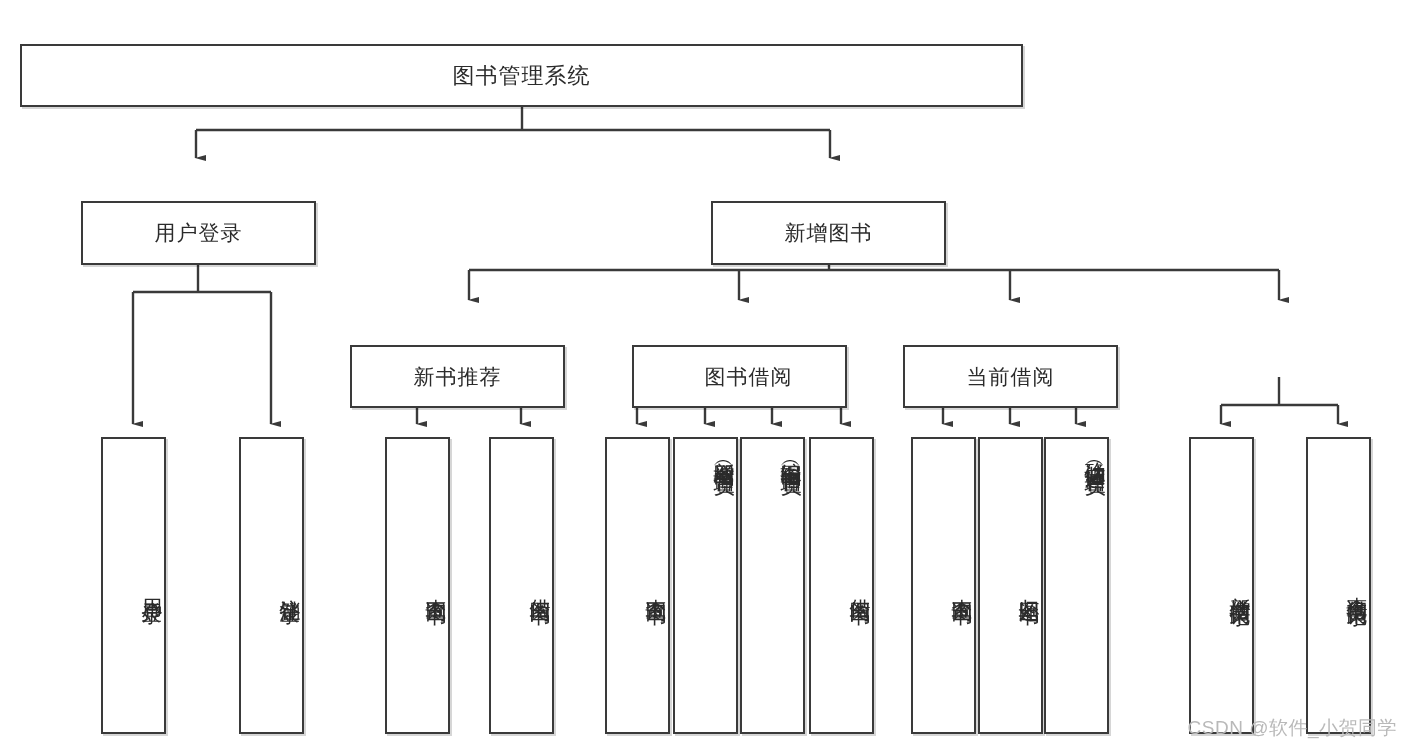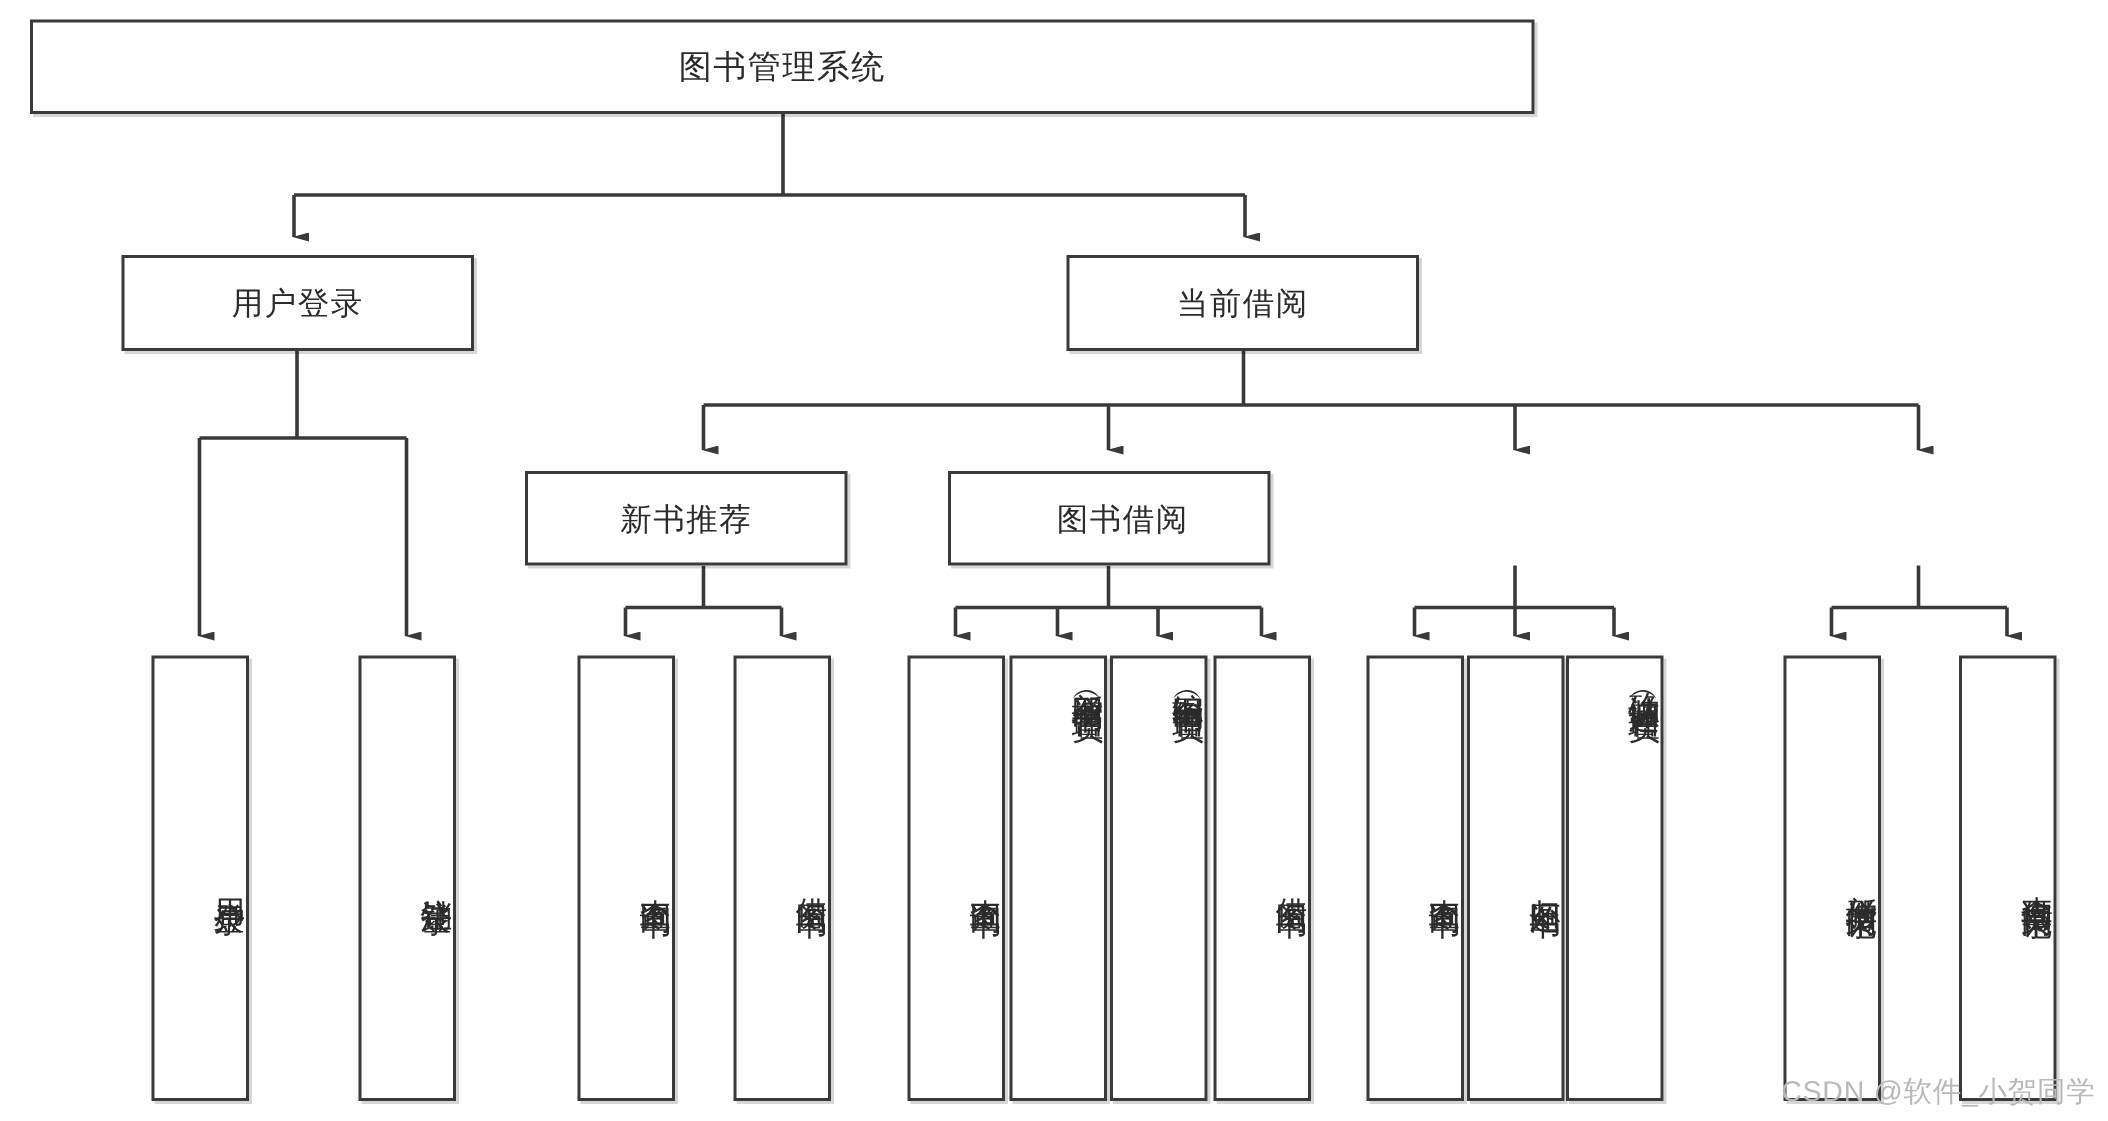--- a/index.html
+++ b/index.html
@@ -20,20 +20,21 @@
     border:2px solid #3a3a3a;
     display:flex;
     align-items:center;
     justify-content:center;
     color:#2b2b2b;
     box-shadow:2px 2px 0 rgba(0,0,0,0.16);
   }
   .node.h{
     font-size:21px;
     letter-spacing:1px;
+    margin-top:31px;
   }
   .node.root{font-size:22px;}
   .node.v{
     font-size:21px;
     writing-mode:vertical-rl;
     text-orientation:upright;
     align-items:flex-start;
     justify-content:flex-start;
     padding-top:6px;
     line-height:1.12;
@@ -114,28 +115,31 @@
   </svg>
 
   <div class="node h root" style="left:20px;top:13px;width:1003px;height:63px;">
     <span class="lbl">图书管理系统</span>
   </div>
 
   <div class="node h" style="left:81px;top:170px;width:235px;height:64px;">
     <span class="lbl">用户登录</span>
   </div>
   <div class="node h" style="left:711px;top:170px;width:235px;height:64px;">
-    <span class="lbl">当前借阅</span>
+    <span class="lbl">新增图书</span>
   </div>
 
   <div class="node h" style="left:350px;top:314px;width:215px;height:63px;">
     <span class="lbl">新书推荐</span>
   </div>
   <div class="node h" style="left:632px;top:314px;width:215px;height:63px;padding-left:18px;">
     <span class="lbl">图书借阅</span>
+  </div>
+  <div class="node h" style="left:903px;top:314px;width:215px;height:63px;">
+    <span class="lbl">当前借阅</span>
   </div>
 
   <div class="node v center" style="left:101px;top:437px;width:65px;height:297px;">
     <span class="lbl">用户登录</span>
   </div>
   <div class="node v center" style="left:239px;top:437px;width:65px;height:297px;">
     <span class="lbl">注销登录</span>
   </div>
 
   <div class="node v center" style="left:385px;top:437px;width:65px;height:297px;">

